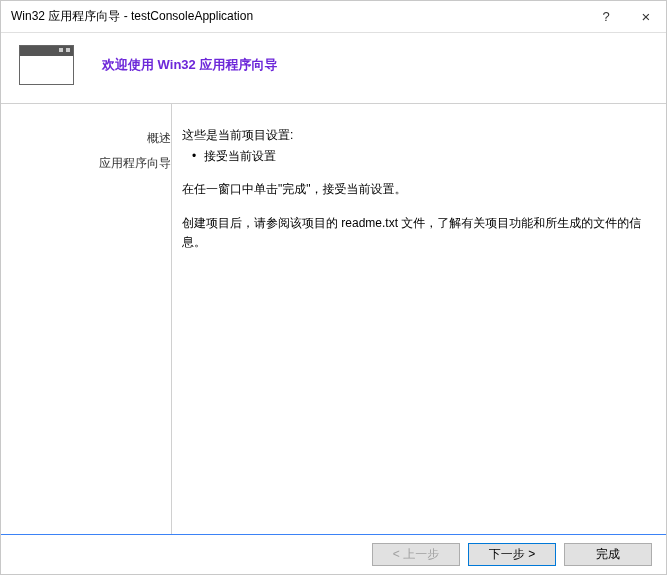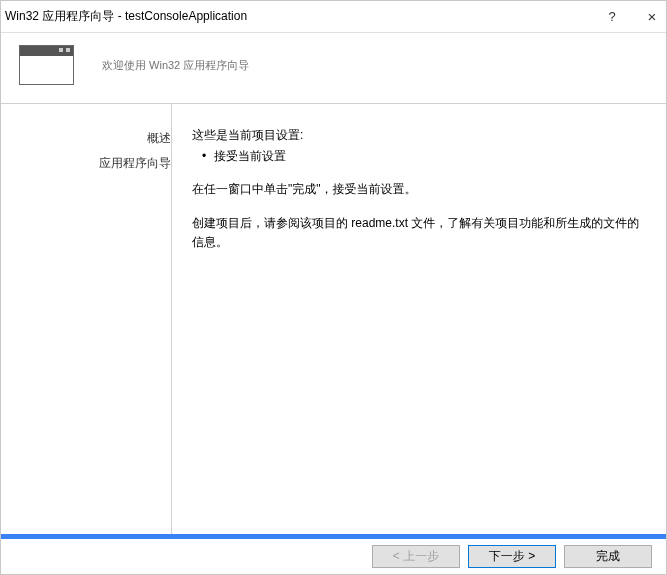--- a/index.html
+++ b/index.html
@@ -21,21 +21,21 @@
       height: 575px;
       border: 1px solid #c8c8c8;
       background: #ffffff;
       display: flex;
       flex-direction: column;
     }
     .titlebar {
       height: 32px;
       display: flex;
       align-items: center;
-      padding: 0 4px;
+      padding: 0 10px;
       border-bottom: 1px solid #e0e0e0;
       background: #ffffff;
     }
     .titlebar-text {
       flex: 1;
       font-size: 12px;
       color: #000;
     }
     .titlebar-controls {
       display: flex;
@@ -84,43 +84,43 @@
     }
     .header-icon-dot2 {
       position: absolute;
       top: 2px;
       right: 10px;
       width: 4px;
       height: 4px;
       background: #ccc;
     }
     .header-title {
-      font-size: 11px;
-      font-weight: normal;
-      color: #737373;
+      font-size: 13px;
+      font-weight: bold;
+      color: #6d28d9;
     }
     .body {
       flex: 1;
       display: flex;
     }
     .sidebar {
       width: 170px;
       padding: 22px 0 0 18px;
       text-align: right;
     }
     .sidebar-item {
       font-size: 12px;
       color: #333;
       padding: 4px 0;
       cursor: pointer;
     }
     .content {
       flex: 1;
       border-left: 1px solid #d0d0d0;
-      padding: 22px 22px 0 20px;
+      padding: 22px 22px 0 10px;
       font-size: 12px;
       line-height: 1.6;
       color: #000;
     }
     .content-intro {
       margin-bottom: 2px;
     }
     .content-bullet {
       padding-left: 22px;
       position: relative;
@@ -131,21 +131,21 @@
       position: absolute;
       left: 10px;
       top: 0;
       font-size: 12px;
     }
     .content-para {
       margin-bottom: 14px;
     }
     .footer {
       height: 40px;
-      border-top: 5px solid #3b82f6;
+      border-top: 1px solid #3b82f6;
       display: flex;
       justify-content: flex-end;
       align-items: center;
       padding: 0 14px;
       gap: 8px;
     }
     .btn {
       min-width: 88px;
       height: 23px;
       border: 1px solid #adadad;

